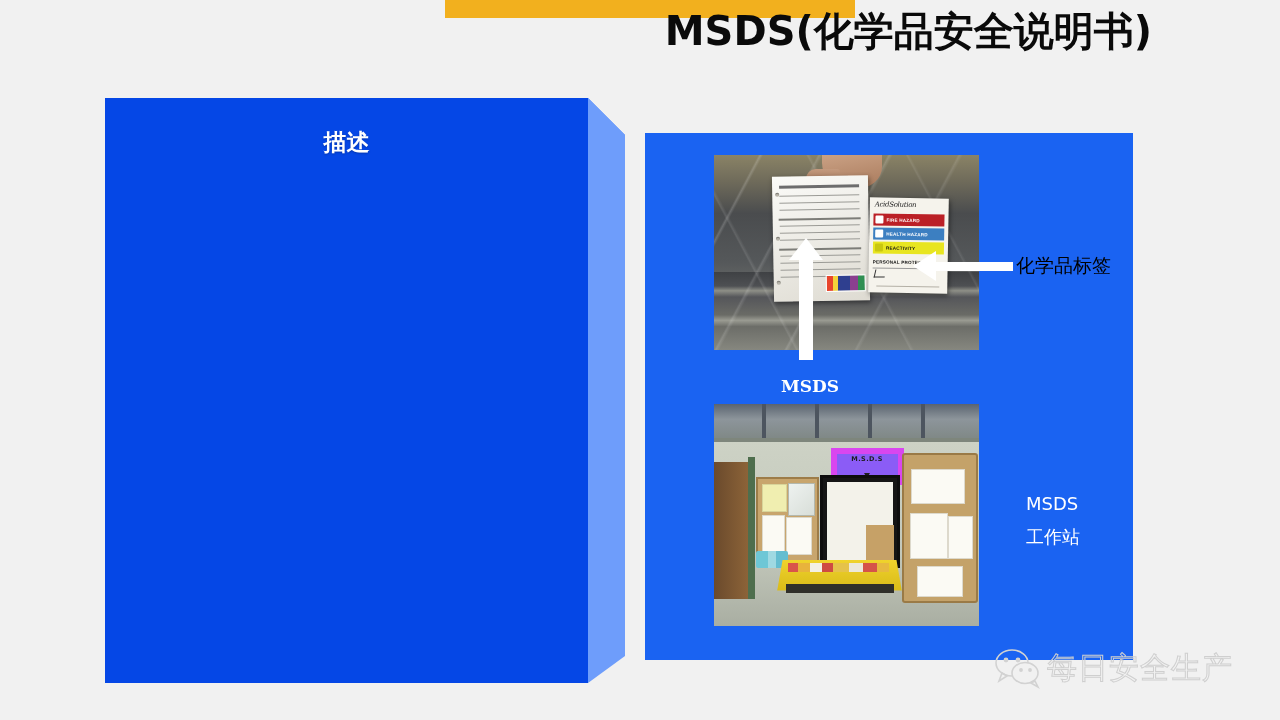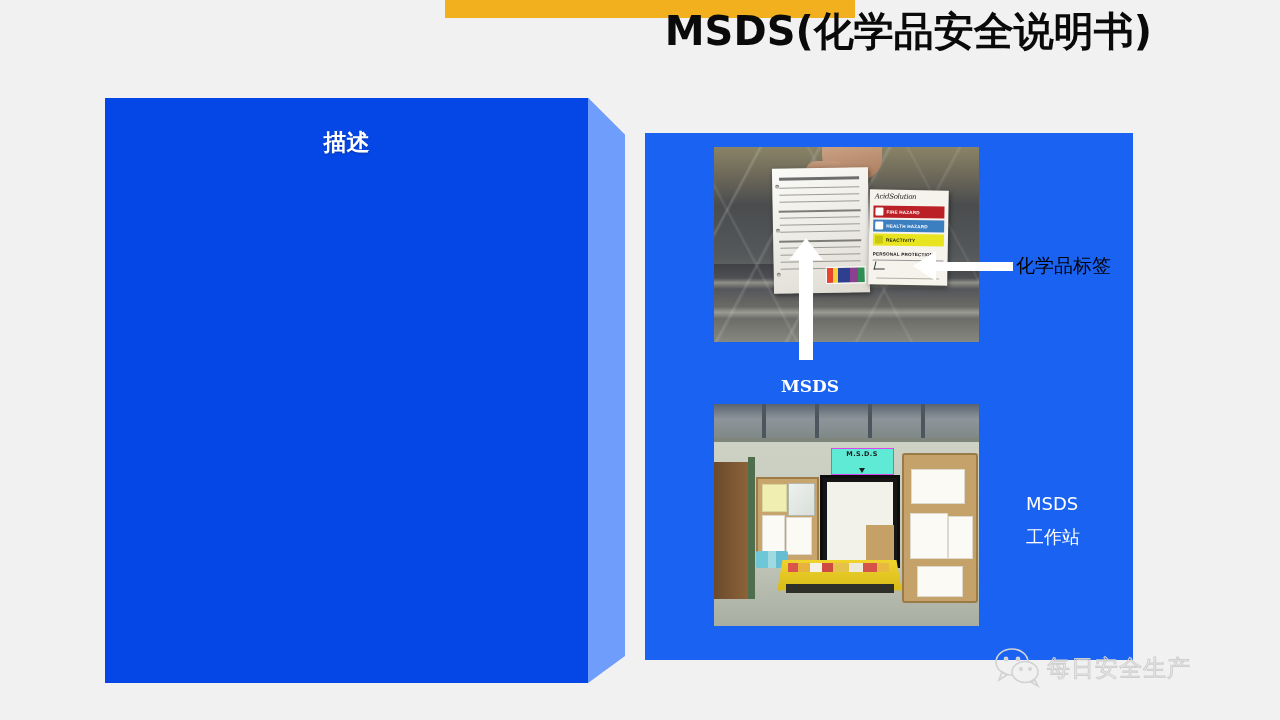--- a/index.html
+++ b/index.html
@@ -48,21 +48,21 @@
   }
   .left-body p{margin:0 0 12px 0;text-indent:0;}
 
   
   .right-panel{
     position:absolute;left:645px;top:133px;width:488px;height:527px;
     background:#1a63f2;
   }
 
   .photo{position:absolute;overflow:hidden;background:#5a5a52;}
-  .photo1{left:69px;top:14px;width:265px;height:195px;}
+  .photo1{left:69px;top:22px;width:265px;height:195px;}
   .photo2{left:69px;top:271px;width:265px;height:222px;}
 
   
   .p1bg{position:absolute;inset:0;
     background:
       linear-gradient(180deg,#8a8366 0%,#6e6a5a 14%,#4a4c4e 30%,#55585a 55%,#6d6f6b 72%,#8c8d85 86%,#7c7d76 100%);
   }
   .wrapfilm{position:absolute;inset:0;opacity:.5;
     background:
       linear-gradient(118deg,transparent 0 12%,rgba(255,255,255,.35) 12.6%,transparent 13.4% 28%,rgba(255,255,255,.28) 28.6%,transparent 29.6% 47%,rgba(255,255,255,.3) 47.6%,transparent 48.6% 66%,rgba(255,255,255,.22) 66.6%,transparent 67.6%),
@@ -107,21 +107,21 @@
   .p2 .ceil{position:absolute;left:0;top:0;width:100%;height:17%;
     background:linear-gradient(180deg,#5a6470 0%,#8d959b 40%,#7d8682 100%);}
   .p2 .ceilbeam{position:absolute;top:0;width:4px;height:100%;background:#4d555f;}
   .p2 .wall{position:absolute;left:0;top:17%;width:100%;height:83%;
     background:linear-gradient(180deg,#cdd2c5 0%,#c3c8bb 60%,#a9aea2 100%);}
   .p2 .railing{position:absolute;left:0;top:15.5%;width:100%;height:4px;background:#7e867c;}
   .p2 .door{position:absolute;left:0;top:26%;width:13%;height:62%;
     background:linear-gradient(90deg,#6a4a2c,#8c6338);}
   .p2 .greenpost{position:absolute;left:13%;top:24%;width:2.5%;height:64%;background:#4e6e4d;}
   .p2 .msdsign{position:absolute;left:44%;top:20%;width:23%;height:11%;
-    background:#5eead4;border:1px solid #d946ef;}
+    background:#8b5cf6;border:6px solid #d946ef;}
   .p2 .msdsign b{position:absolute;left:0;right:0;top:1px;text-align:center;
     font-size:6.5px;color:#1d1d1d;font-family:"DejaVu Sans",sans-serif;letter-spacing:.4px;}
   .p2 .msdsign i{position:absolute;left:50%;bottom:1px;margin-left:-3px;
     width:0;height:0;border-left:3px solid transparent;border-right:3px solid transparent;
     border-top:5px solid #1d1d1d;}
   .p2 .board-l{position:absolute;left:16%;top:33%;width:22%;height:37%;
     background:#c8a56d;border:2px solid #9d7c48;}
   .p2 .board-r{position:absolute;left:71%;top:22%;width:27%;height:66%;
     background:#c4a269;border:2px solid #9a7a46;border-radius:3px;}
   .p2 .frame{position:absolute;left:40%;top:32%;width:28%;height:39%;
@@ -154,21 +154,21 @@
     border-top:15px solid transparent;border-bottom:15px solid transparent;border-right:23px solid #fff;}
   .cap-label{position:absolute;left:1016px;top:253px;color:#000000;font-size:19px;
     font-family:"DejaVu Sans","Liberation Sans",sans-serif;}
 
   .cap-station{position:absolute;left:1026px;top:487px;color:#ffffff;font-size:18px;
     line-height:33px;font-family:"DejaVu Sans","Liberation Sans",sans-serif;}
 
   
   .wm{position:absolute;left:995px;top:648px;display:flex;align-items:center;gap:6px;}
   .wm-text{
-    font-size:23px;color:transparent;
+    font-size:30px;color:transparent;
     font-family:"DejaVu Sans","Liberation Sans",sans-serif;
     -webkit-text-stroke:1px #cfcfcf;letter-spacing:1px;
   }
 </style>
 </head>
 <body>
 
 <div class="slide">
 
   <div class="title-wrap">

